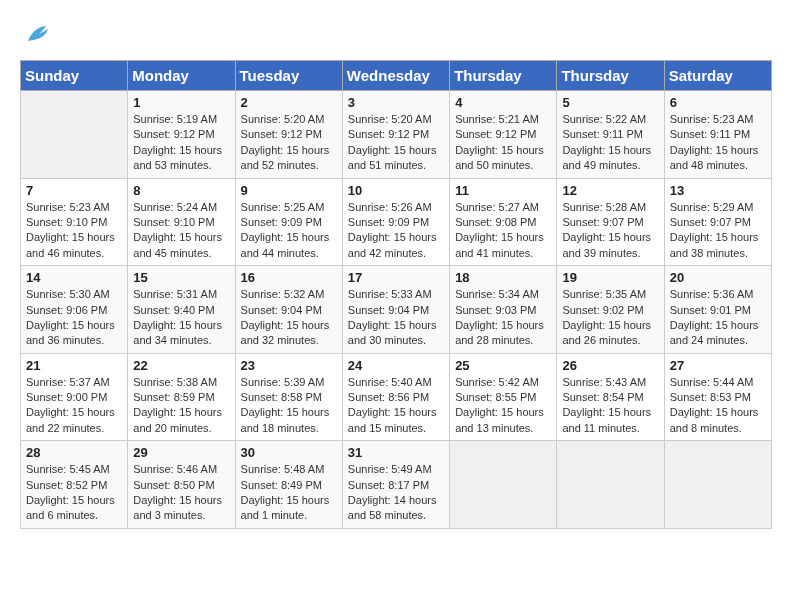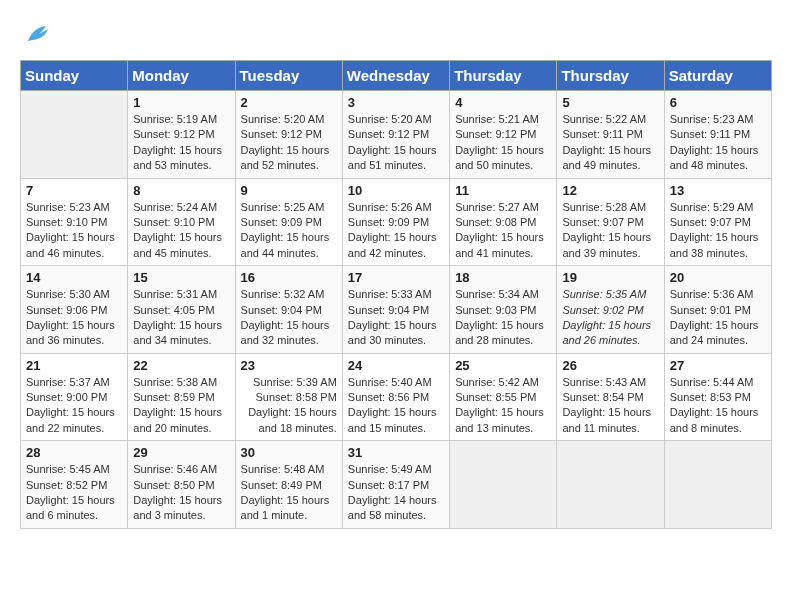--- a/index.html
+++ b/index.html
@@ -225,21 +225,21 @@
         <td>
           <span class="day-num">14</span>
           <div class="day-info" style="white-space: pre-line;">Sunrise: 5:30 AM
 Sunset: 9:06 PM
 Daylight: 15 hours
 and 36 minutes.</div>
         </td>
         <td>
           <span class="day-num">15</span>
           <div class="day-info" style="white-space: pre-line;">Sunrise: 5:31 AM
-Sunset: 4:05 PM
+Sunset: 9:40 PM
 Daylight: 15 hours
 and 34 minutes.</div>
         </td>
         <td>
           <span class="day-num">16</span>
           <div class="day-info" style="white-space: pre-line;">Sunrise: 5:32 AM
 Sunset: 9:04 PM
 Daylight: 15 hours
 and 32 minutes.</div>
         </td>
@@ -252,21 +252,21 @@
         </td>
         <td>
           <span class="day-num">18</span>
           <div class="day-info" style="white-space: pre-line;">Sunrise: 5:34 AM
 Sunset: 9:03 PM
 Daylight: 15 hours
 and 28 minutes.</div>
         </td>
         <td>
           <span class="day-num">19</span>
-          <div class="day-info" style="white-space: pre-line; font-style: italic;">Sunrise: 5:35 AM
+          <div class="day-info" style="white-space: pre-line;">Sunrise: 5:35 AM
 Sunset: 9:02 PM
 Daylight: 15 hours
 and 26 minutes.</div>
         </td>
         <td>
           <span class="day-num">20</span>
           <div class="day-info" style="white-space: pre-line;">Sunrise: 5:36 AM
 Sunset: 9:01 PM
 Daylight: 15 hours
 and 24 minutes.</div>
@@ -282,21 +282,21 @@
         </td>
         <td>
           <span class="day-num">22</span>
           <div class="day-info" style="white-space: pre-line;">Sunrise: 5:38 AM
 Sunset: 8:59 PM
 Daylight: 15 hours
 and 20 minutes.</div>
         </td>
         <td>
           <span class="day-num">23</span>
-          <div class="day-info" style="white-space: pre-line; text-align: right;">Sunrise: 5:39 AM
+          <div class="day-info" style="white-space: pre-line;">Sunrise: 5:39 AM
 Sunset: 8:58 PM
 Daylight: 15 hours
 and 18 minutes.</div>
         </td>
         <td>
           <span class="day-num">24</span>
           <div class="day-info" style="white-space: pre-line;">Sunrise: 5:40 AM
 Sunset: 8:56 PM
 Daylight: 15 hours
 and 15 minutes.</div>

